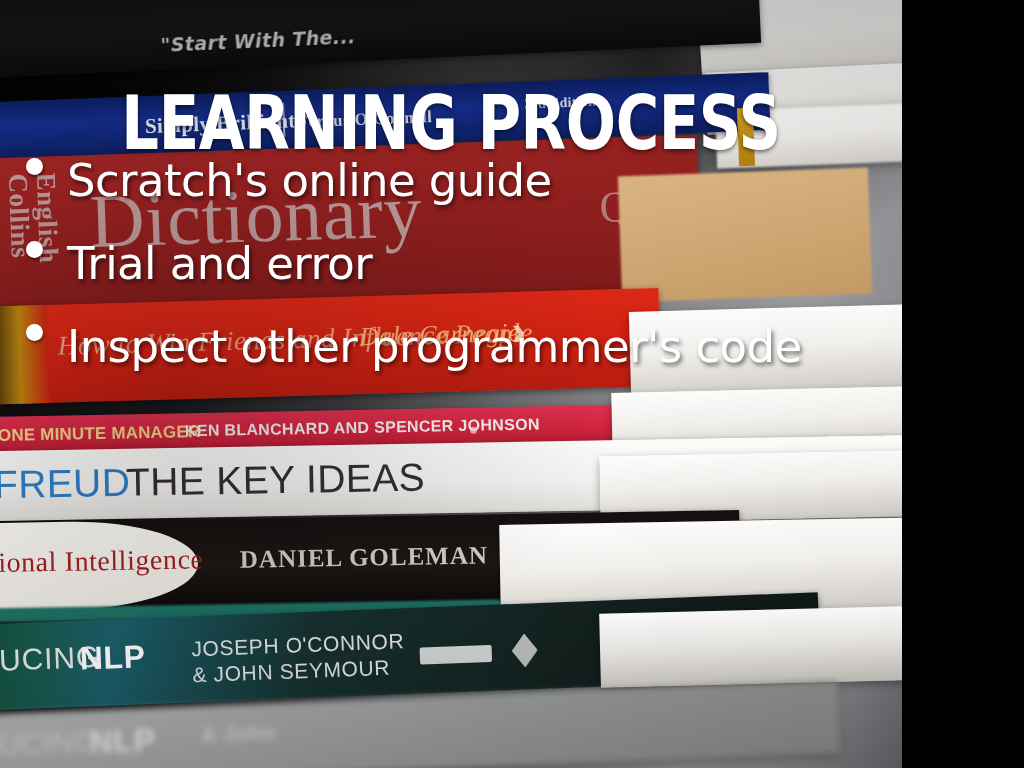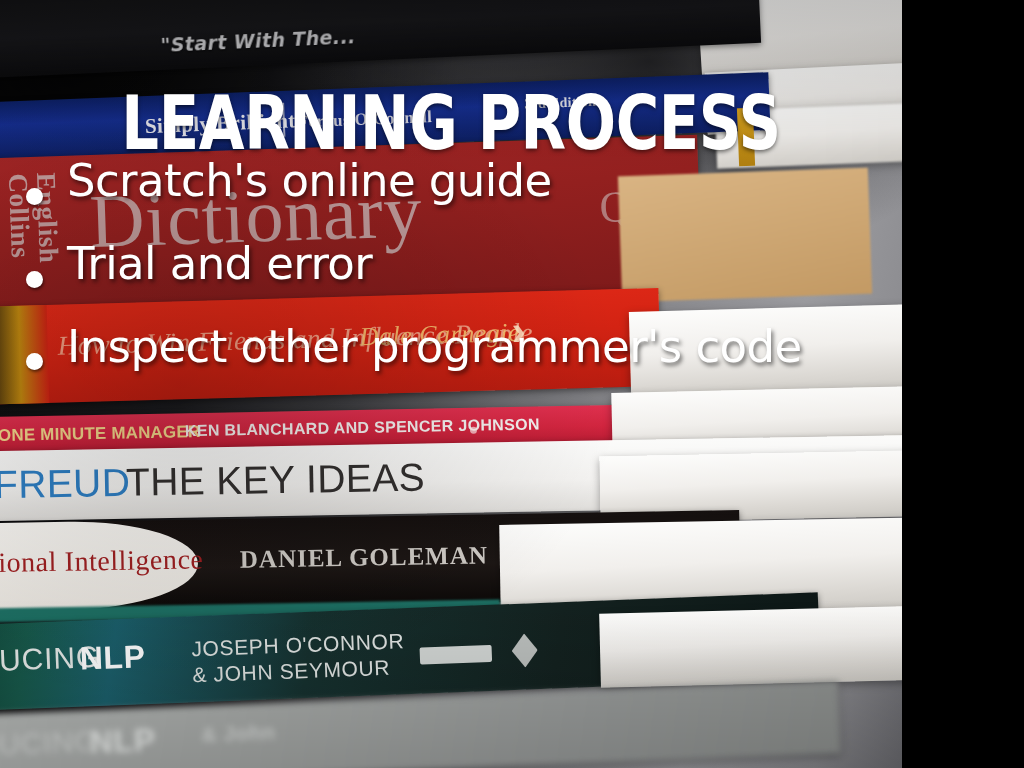--- a/index.html
+++ b/index.html
@@ -398,21 +398,21 @@
   }
 
   .bullets {
     position: absolute;
     left: 22px;
     top: 158px;
     width: 880px;
   }
   .bullet {
     display: flex;
-    align-items: flex-end;
+    align-items: flex-start;
     margin-bottom: 36px;
   }
   .bullet-dot {
     flex: 0 0 auto;
     width: 17px; height: 17px;
     border-radius: 50%;
     background: #ffffff;
     margin-right: 24px;
     margin-left: 4px;
     box-shadow: 1px 2px 3px rgba(0,0,0,.5);

